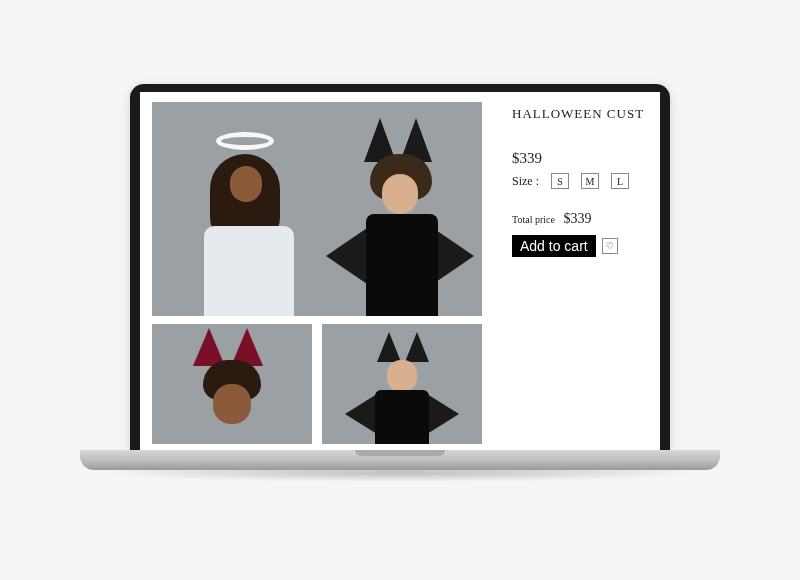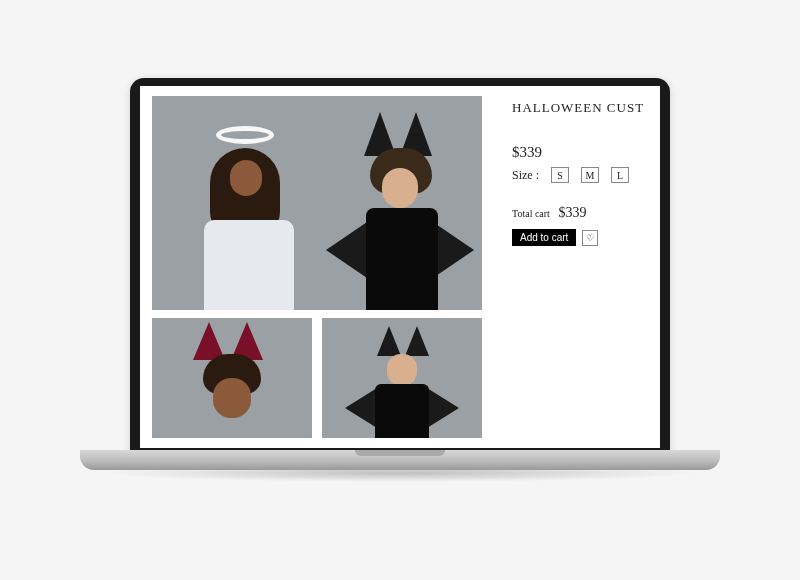--- a/index.html
+++ b/index.html
@@ -13,21 +13,21 @@
     justify-content: center;
     overflow: hidden;
   }
   .laptop {
     position: relative;
     width: 640px;
     height: 440px;
   }
   .screen-frame {
     position: absolute;
-    top: 8px;
+    top: 14px;
     left: 50%;
     transform: translateX(-50%);
     width: 540px;
     height: 380px;
     background: #1a1a1a;
     border-radius: 14px 14px 6px 6px;
     padding: 8px 10px 10px 10px;
     box-shadow: 0 2px 8px rgba(0,0,0,0.15);
   }
   .screen {
@@ -155,21 +155,21 @@
   }
   .total-row {
     font-size: 10px;
     margin-bottom: 8px;
   }
   .total-row .tprice { font-size: 14px; margin-left: 6px; }
   .cart-row { display: flex; align-items: center; gap: 6px; }
   .add-btn {
     background: #000;
     color: #fff;
-    font-size: 10px;
+    font-size: 14px;
     padding: 3px 8px;
     border: none;
     cursor: pointer;
   }
   .wish-btn {
     border: 1px solid #888;
     width: 16px;
     height: 16px;
     display: inline-flex;
     align-items: center;
@@ -371,21 +371,21 @@
         <div class="info">
           <div class="title">HALLOWEEN CUST</div>
           <div class="price">$339</div>
           <div class="size-row">
             <span>Size :</span>
             <span class="size-opt">S</span>
             <span class="size-opt">M</span>
             <span class="size-opt">L</span>
           </div>
           <div class="total-row">
-            <span>Total cart</span>
+            <span>Total price</span>
             <span class="tprice">$339</span>
           </div>
           <div class="cart-row">
             <button class="add-btn">Add to cart</button>
             <span class="wish-btn">
               <span>♡</span>
             </span>
           </div>
         </div>
 

